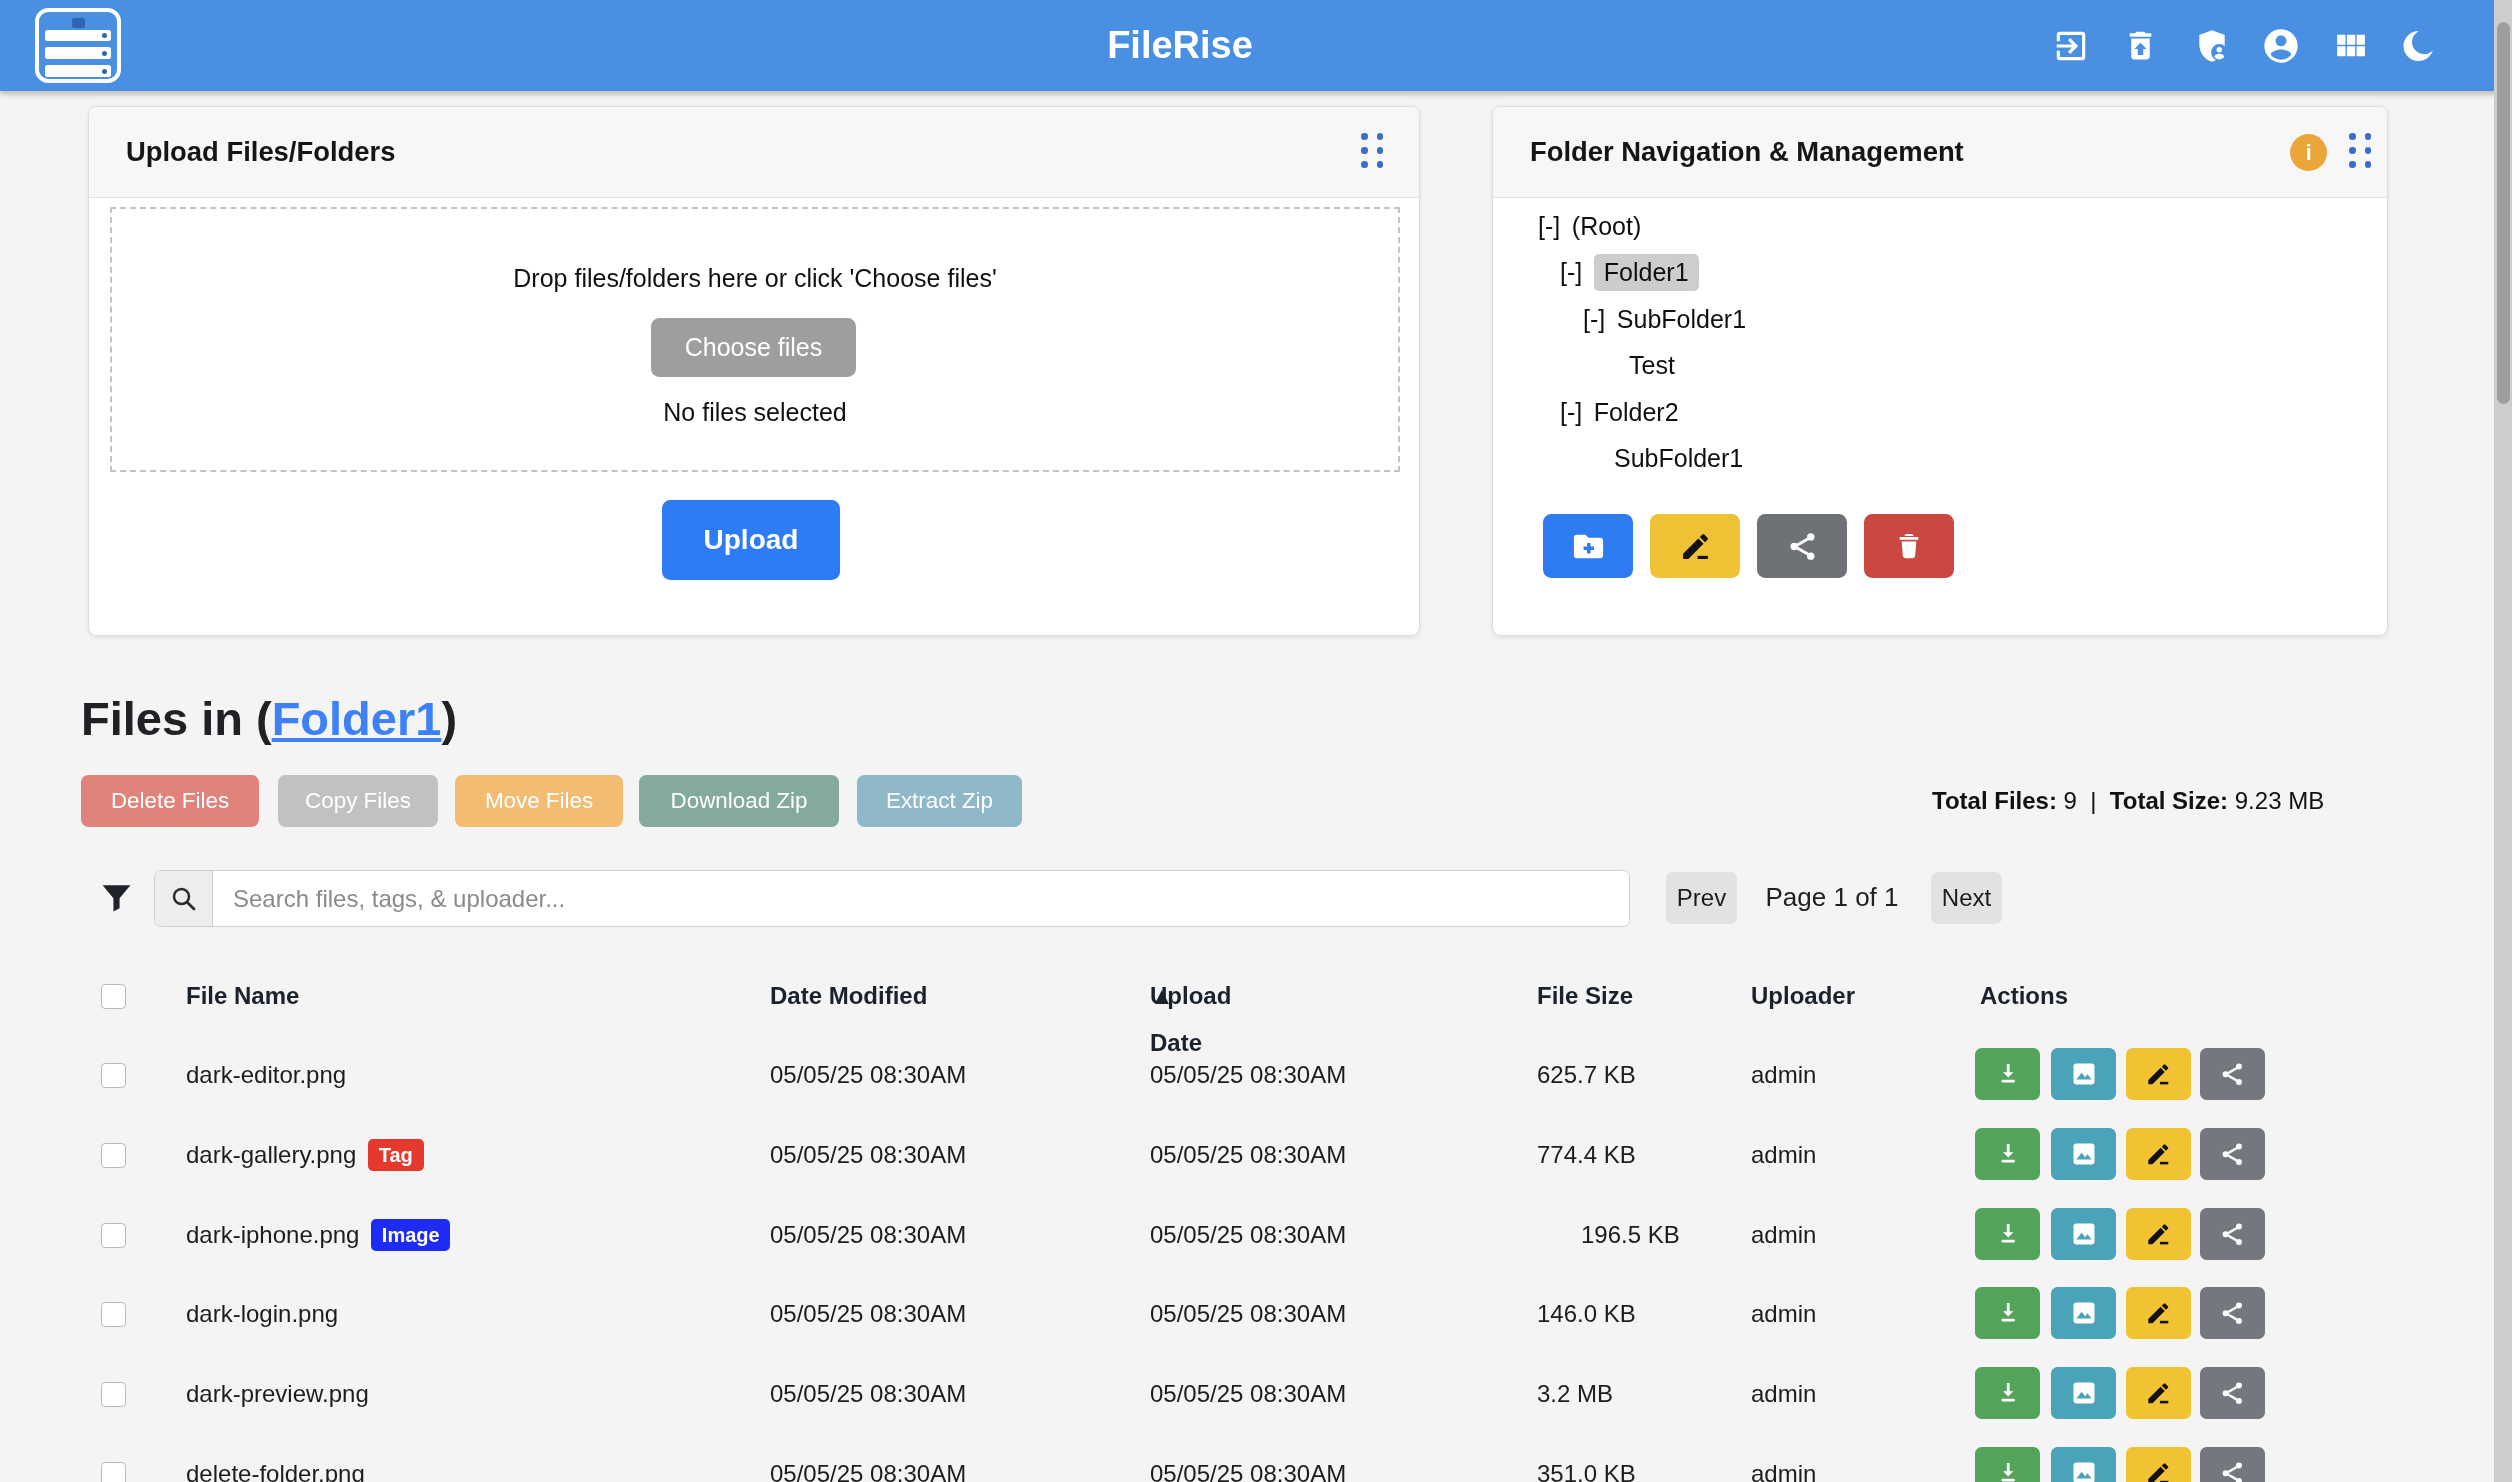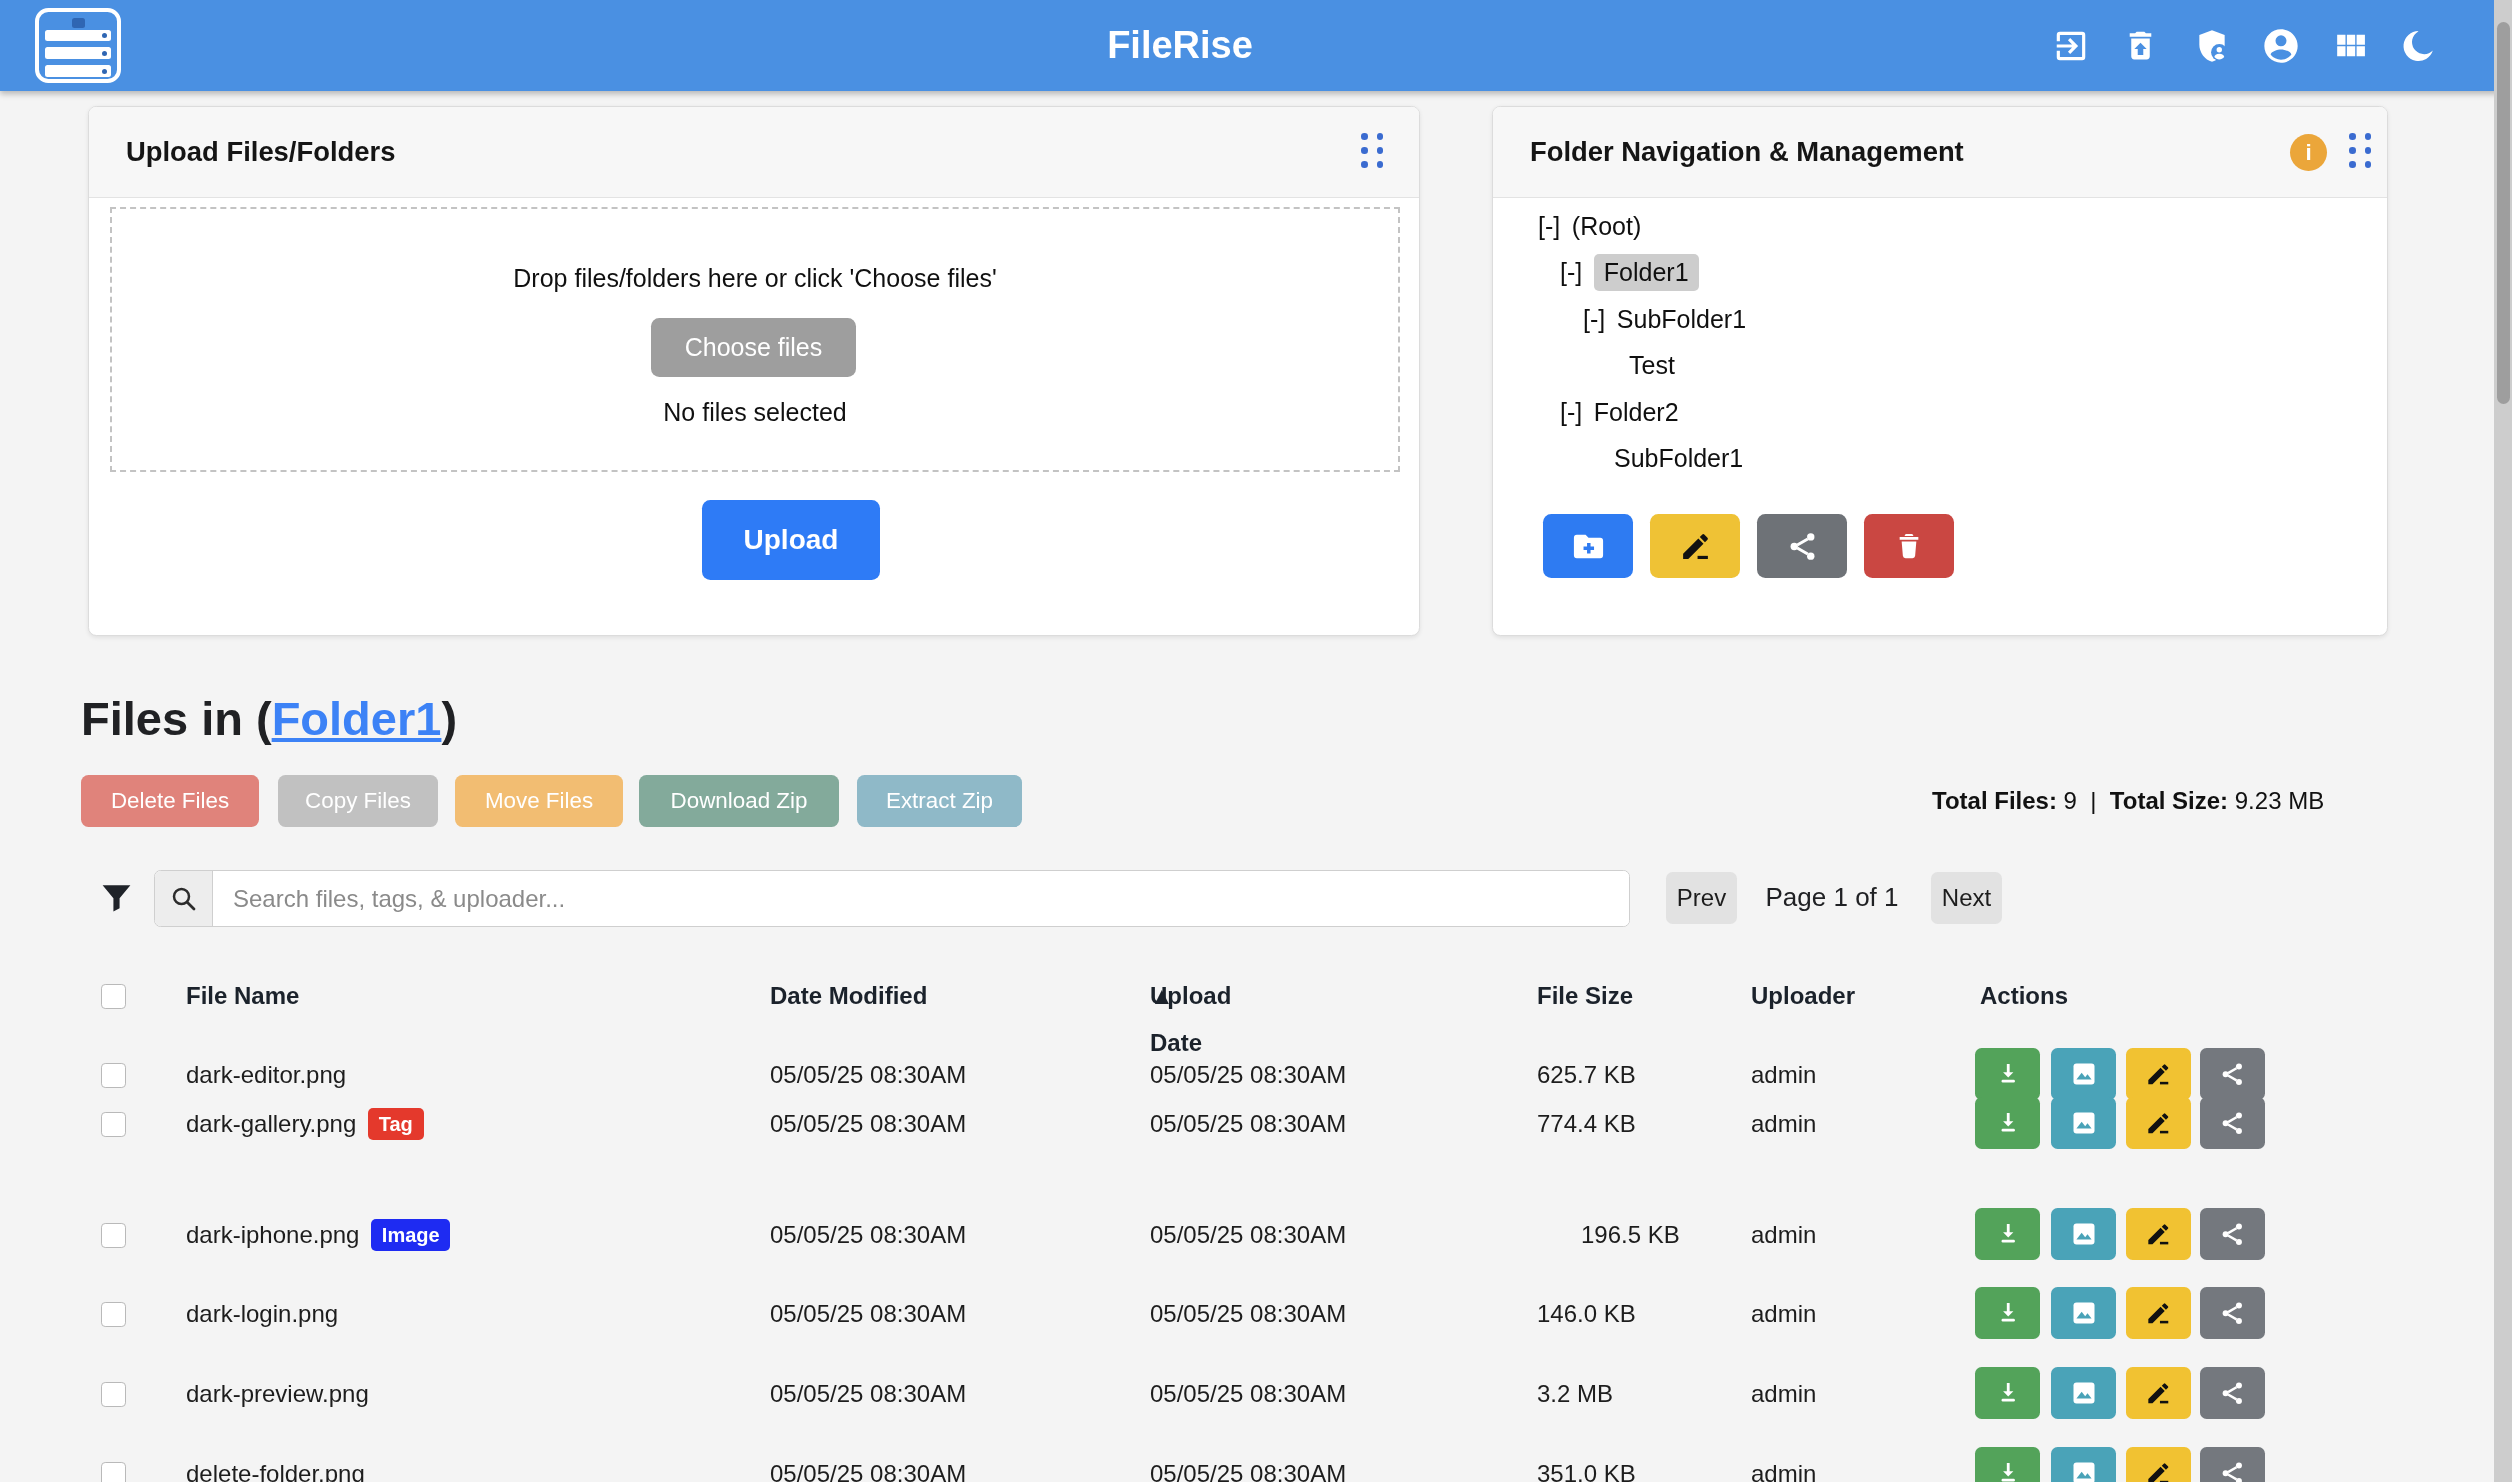--- a/index.html
+++ b/index.html
@@ -20,21 +20,21 @@
   .card-head{position:absolute;left:0;top:0;right:0;height:90px;background:#f7f7f7;border-bottom:1.7px solid #e3e3e3;border-radius:6.6px 6.6px 0 0;}
   .card-title{position:absolute;left:37px;top:0;height:90px;line-height:90px;font-size:27.4px;font-weight:bold;color:#151515;}
   .dots{position:absolute;top:26px;width:23px;height:40px;display:grid;grid-template-columns:6.6px 6.6px;grid-template-rows:6.6px 6.6px 6.6px;gap:7.5px 9.1px;cursor:grab;}
   .dots i{background:#3a6bd0;border-radius:50%;}
   .info-circle{position:absolute;width:37px;height:37px;border-radius:50%;background:#eba63a;color:#fff;font-weight:bold;font-size:22.4px;text-align:center;line-height:37px;cursor:pointer;}
   
   .dropzone{position:absolute;border:2.5px dashed #c3c3c3;}
   .drop-text{position:absolute;left:0;right:0;text-align:center;font-size:25px;color:#101010;}
   .btn{display:flex;align-items:center;justify-content:center;border-radius:8.3px;cursor:pointer;border:none;}
   .choose-btn{position:absolute;background:#9e9e9e;color:#fff;font-size:25px;}
-  .upload-btn{position:absolute;background:#2e7bf6;color:#fff;font-size:28px;font-weight:bold;margin-left:40px;}
+  .upload-btn{position:absolute;background:#2e7bf6;color:#fff;font-size:28px;font-weight:bold;}
   
   .tree-row{position:absolute;height:37px;line-height:37px;font-size:25px;color:#101010;display:flex;gap:11.6px;cursor:pointer;}
   .tree-sel{background:#cdcdcd;border-radius:5px;padding:0 10px;}
   .fbtn{position:absolute;width:90px;height:64px;border-radius:8.3px;display:flex;align-items:center;justify-content:center;cursor:pointer;}
   
   .files-heading{position:absolute;left:81px;top:691px;font-size:47px;font-weight:bold;color:#202124;}
   .files-heading a{color:#3c82f6;text-decoration:underline;cursor:pointer;}
   .bulk-btn{position:absolute;top:775px;height:52px;border-radius:7.5px;color:#fff;font-size:22.4px;display:flex;align-items:center;justify-content:center;cursor:pointer;}
   .totals{position:absolute;left:1932px;top:787px;font-size:24px;color:#111;white-space:nowrap;}
   .totals b{font-weight:bold;}
@@ -280,21 +280,21 @@
     <div class="rbtn" style="left:2200px;background:#74787e;">
         <svg width="26.6" height="26.6" viewBox="0 0 24 24">
           <path d="M8.2 10.9l7.6-4.4M8.2 13.1l7.6 4.4" stroke="#fff" stroke-width="2.2" fill="none"></path>
           <circle cx="18" cy="5" r="2.7" fill="#fff"></circle>
           <circle cx="6" cy="12" r="2.7" fill="#fff"></circle>
           <circle cx="18" cy="19" r="2.7" fill="#fff"></circle>
         </svg>
       </div>
   </div>
 
-  <div class="trow" style="top:1084px;">
+  <div class="trow" style="top:1115px;">
     <span class="checkbox" style="left:101px;top:28px;"></span>
     <div class="cell namecell" style="left:186px;height:80px;">
         <span>dark-gallery.png</span>
         <span class="badge badge-tag">Tag</span>
       </div>
     <div class="cell" style="left:770px;">05/05/25 08:30AM</div>
     <div class="cell" style="left:1150px;">05/05/25 08:30AM</div>
     <div class="cell" style="left:1537px;">774.4 KB</div>
     <div class="cell" style="left:1751px;">admin</div>
     <div class="rbtn" style="left:1975px;background:#53a35a;">

